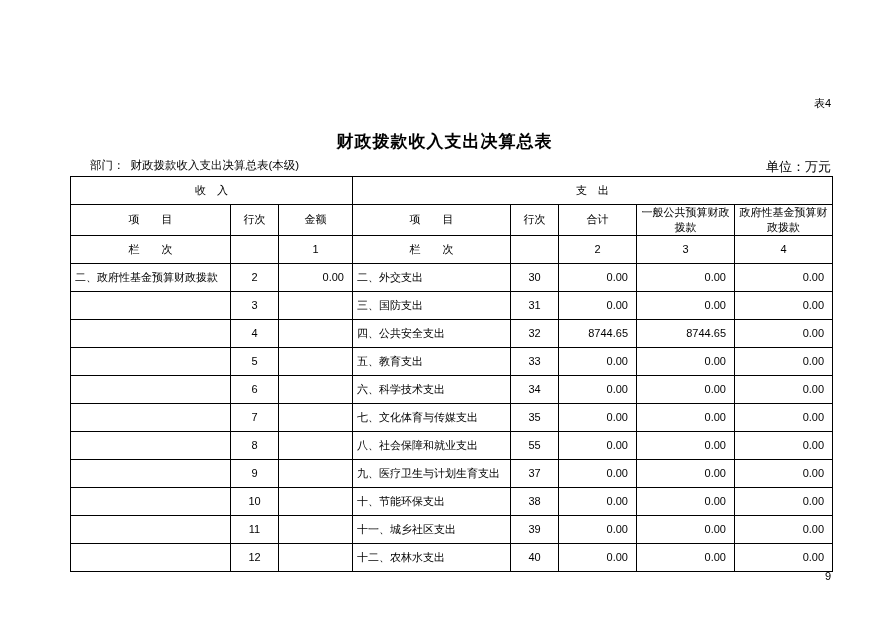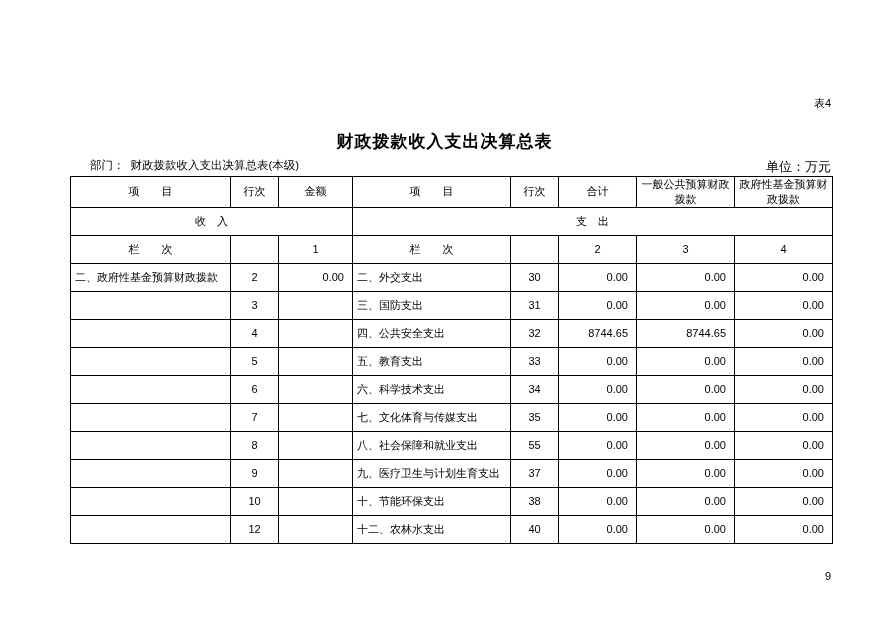--- a/index.html
+++ b/index.html
@@ -111,34 +111,34 @@
         <col style="width:48px">
         <col style="width:74px">
         <col style="width:158px">
         <col style="width:48px">
         <col style="width:78px">
         <col style="width:98px">
         <col style="width:98px">
       </colgroup>
       <tbody>
         <tr>
+          <td class="hdr-group" colspan="3">收　入</td>
+          <td class="hdr-group" colspan="5">支　出</td>
+        </tr>
+        <tr>
           <td class="c-center tall">项　　目</td>
           <td class="c-center tall">行次</td>
           <td class="c-center tall">金额</td>
           <td class="c-center tall">项　　目</td>
           <td class="c-center tall">行次</td>
           <td class="c-center tall">合计</td>
           <td class="c-center tall two-line">一般公共预算财政拨款</td>
           <td class="c-center tall two-line">政府性基金预算财政拨款</td>
         </tr>
         <tr>
-          <td class="hdr-group" colspan="3">收　入</td>
-          <td class="hdr-group" colspan="5">支　出</td>
-        </tr>
-        <tr>
           <td class="c-center">栏　　次</td>
           <td class="c-center"></td>
           <td class="c-center">1</td>
           <td class="c-center">栏　　次</td>
           <td class="c-center"></td>
           <td class="c-center">2</td>
           <td class="c-center">3</td>
           <td class="c-center">4</td>
         </tr>
 
@@ -227,20 +227,30 @@
           <td class="c-center">10</td>
           <td class="c-right"></td>
           <td class="c-left">十、节能环保支出</td>
           <td class="c-center">38</td>
           <td class="c-right">0.00</td>
           <td class="c-right">0.00</td>
           <td class="c-right">0.00</td>
         </tr>
         <tr>
           <td class="c-left"></td>
+          <td class="c-center">11</td>
+          <td class="c-right"></td>
+          <td class="c-left">十一、城乡社区支出</td>
+          <td class="c-center">39</td>
+          <td class="c-right">0.00</td>
+          <td class="c-right">0.00</td>
+          <td class="c-right">0.00</td>
+        </tr>
+        <tr>
+          <td class="c-left"></td>
           <td class="c-center">12</td>
           <td class="c-right"></td>
           <td class="c-left">十二、农林水支出</td>
           <td class="c-center">40</td>
           <td class="c-right">0.00</td>
           <td class="c-right">0.00</td>
           <td class="c-right">0.00</td>
         </tr>
       </tbody>
     </table>

